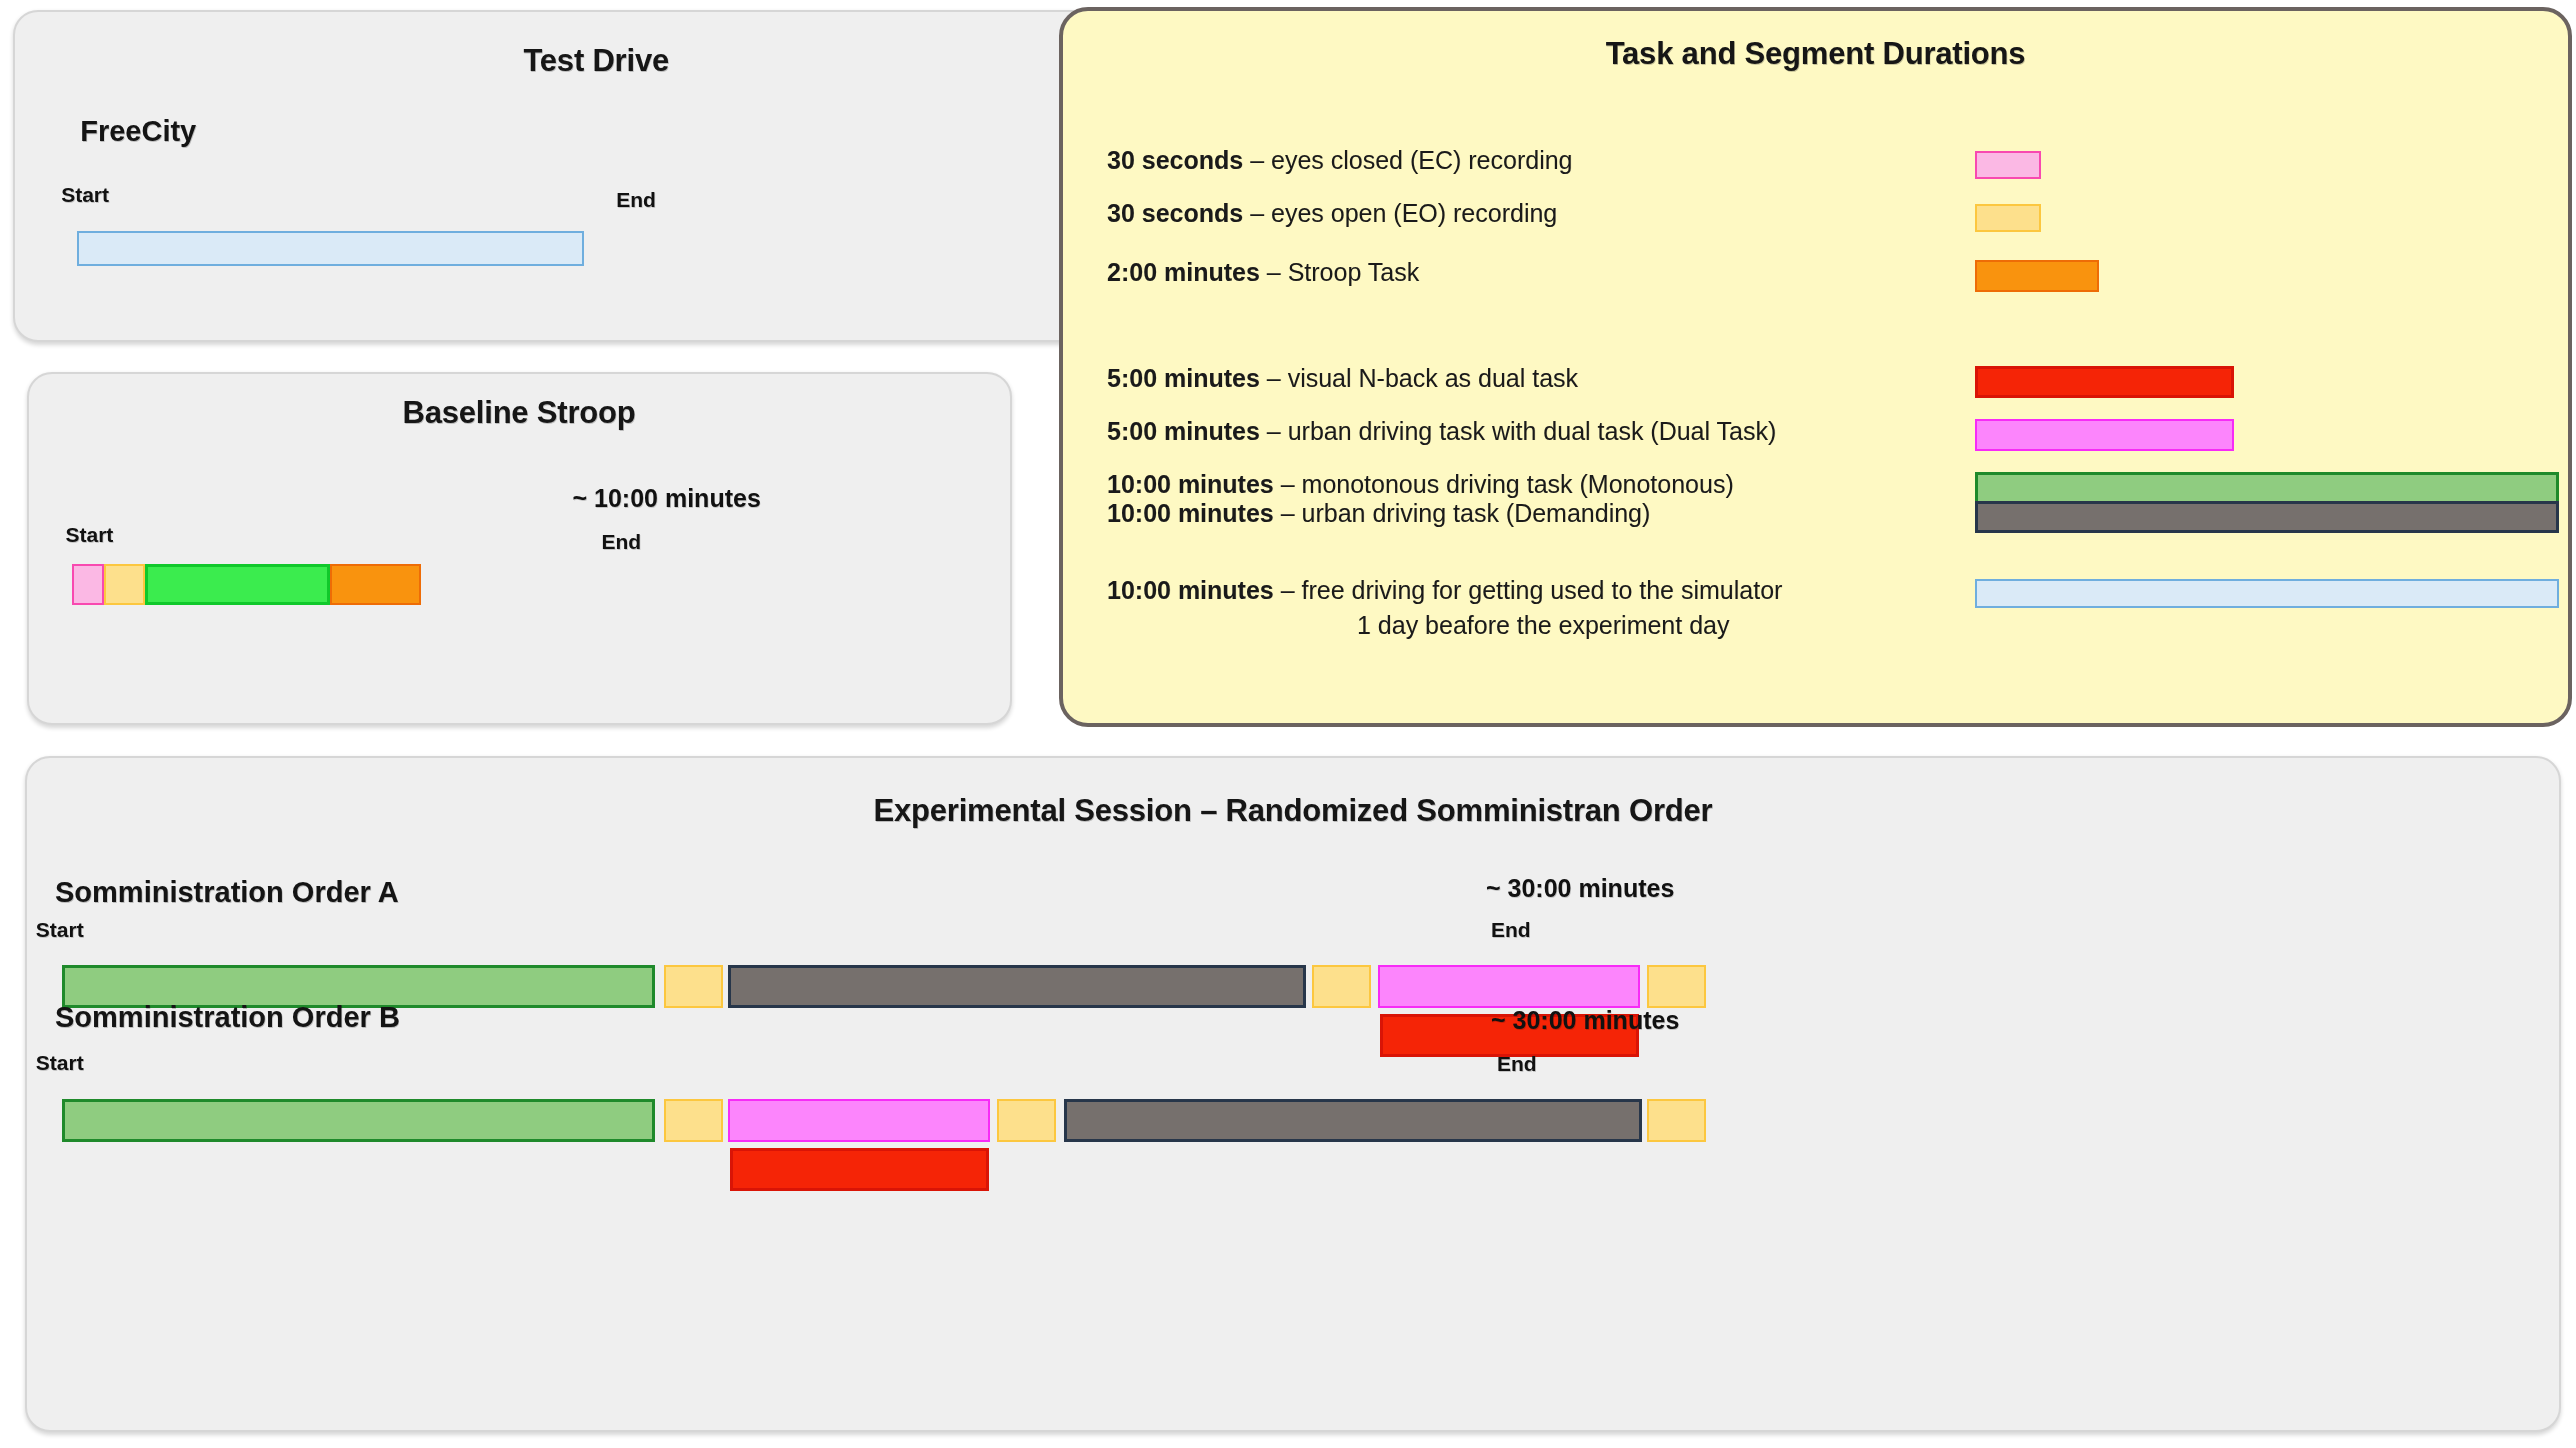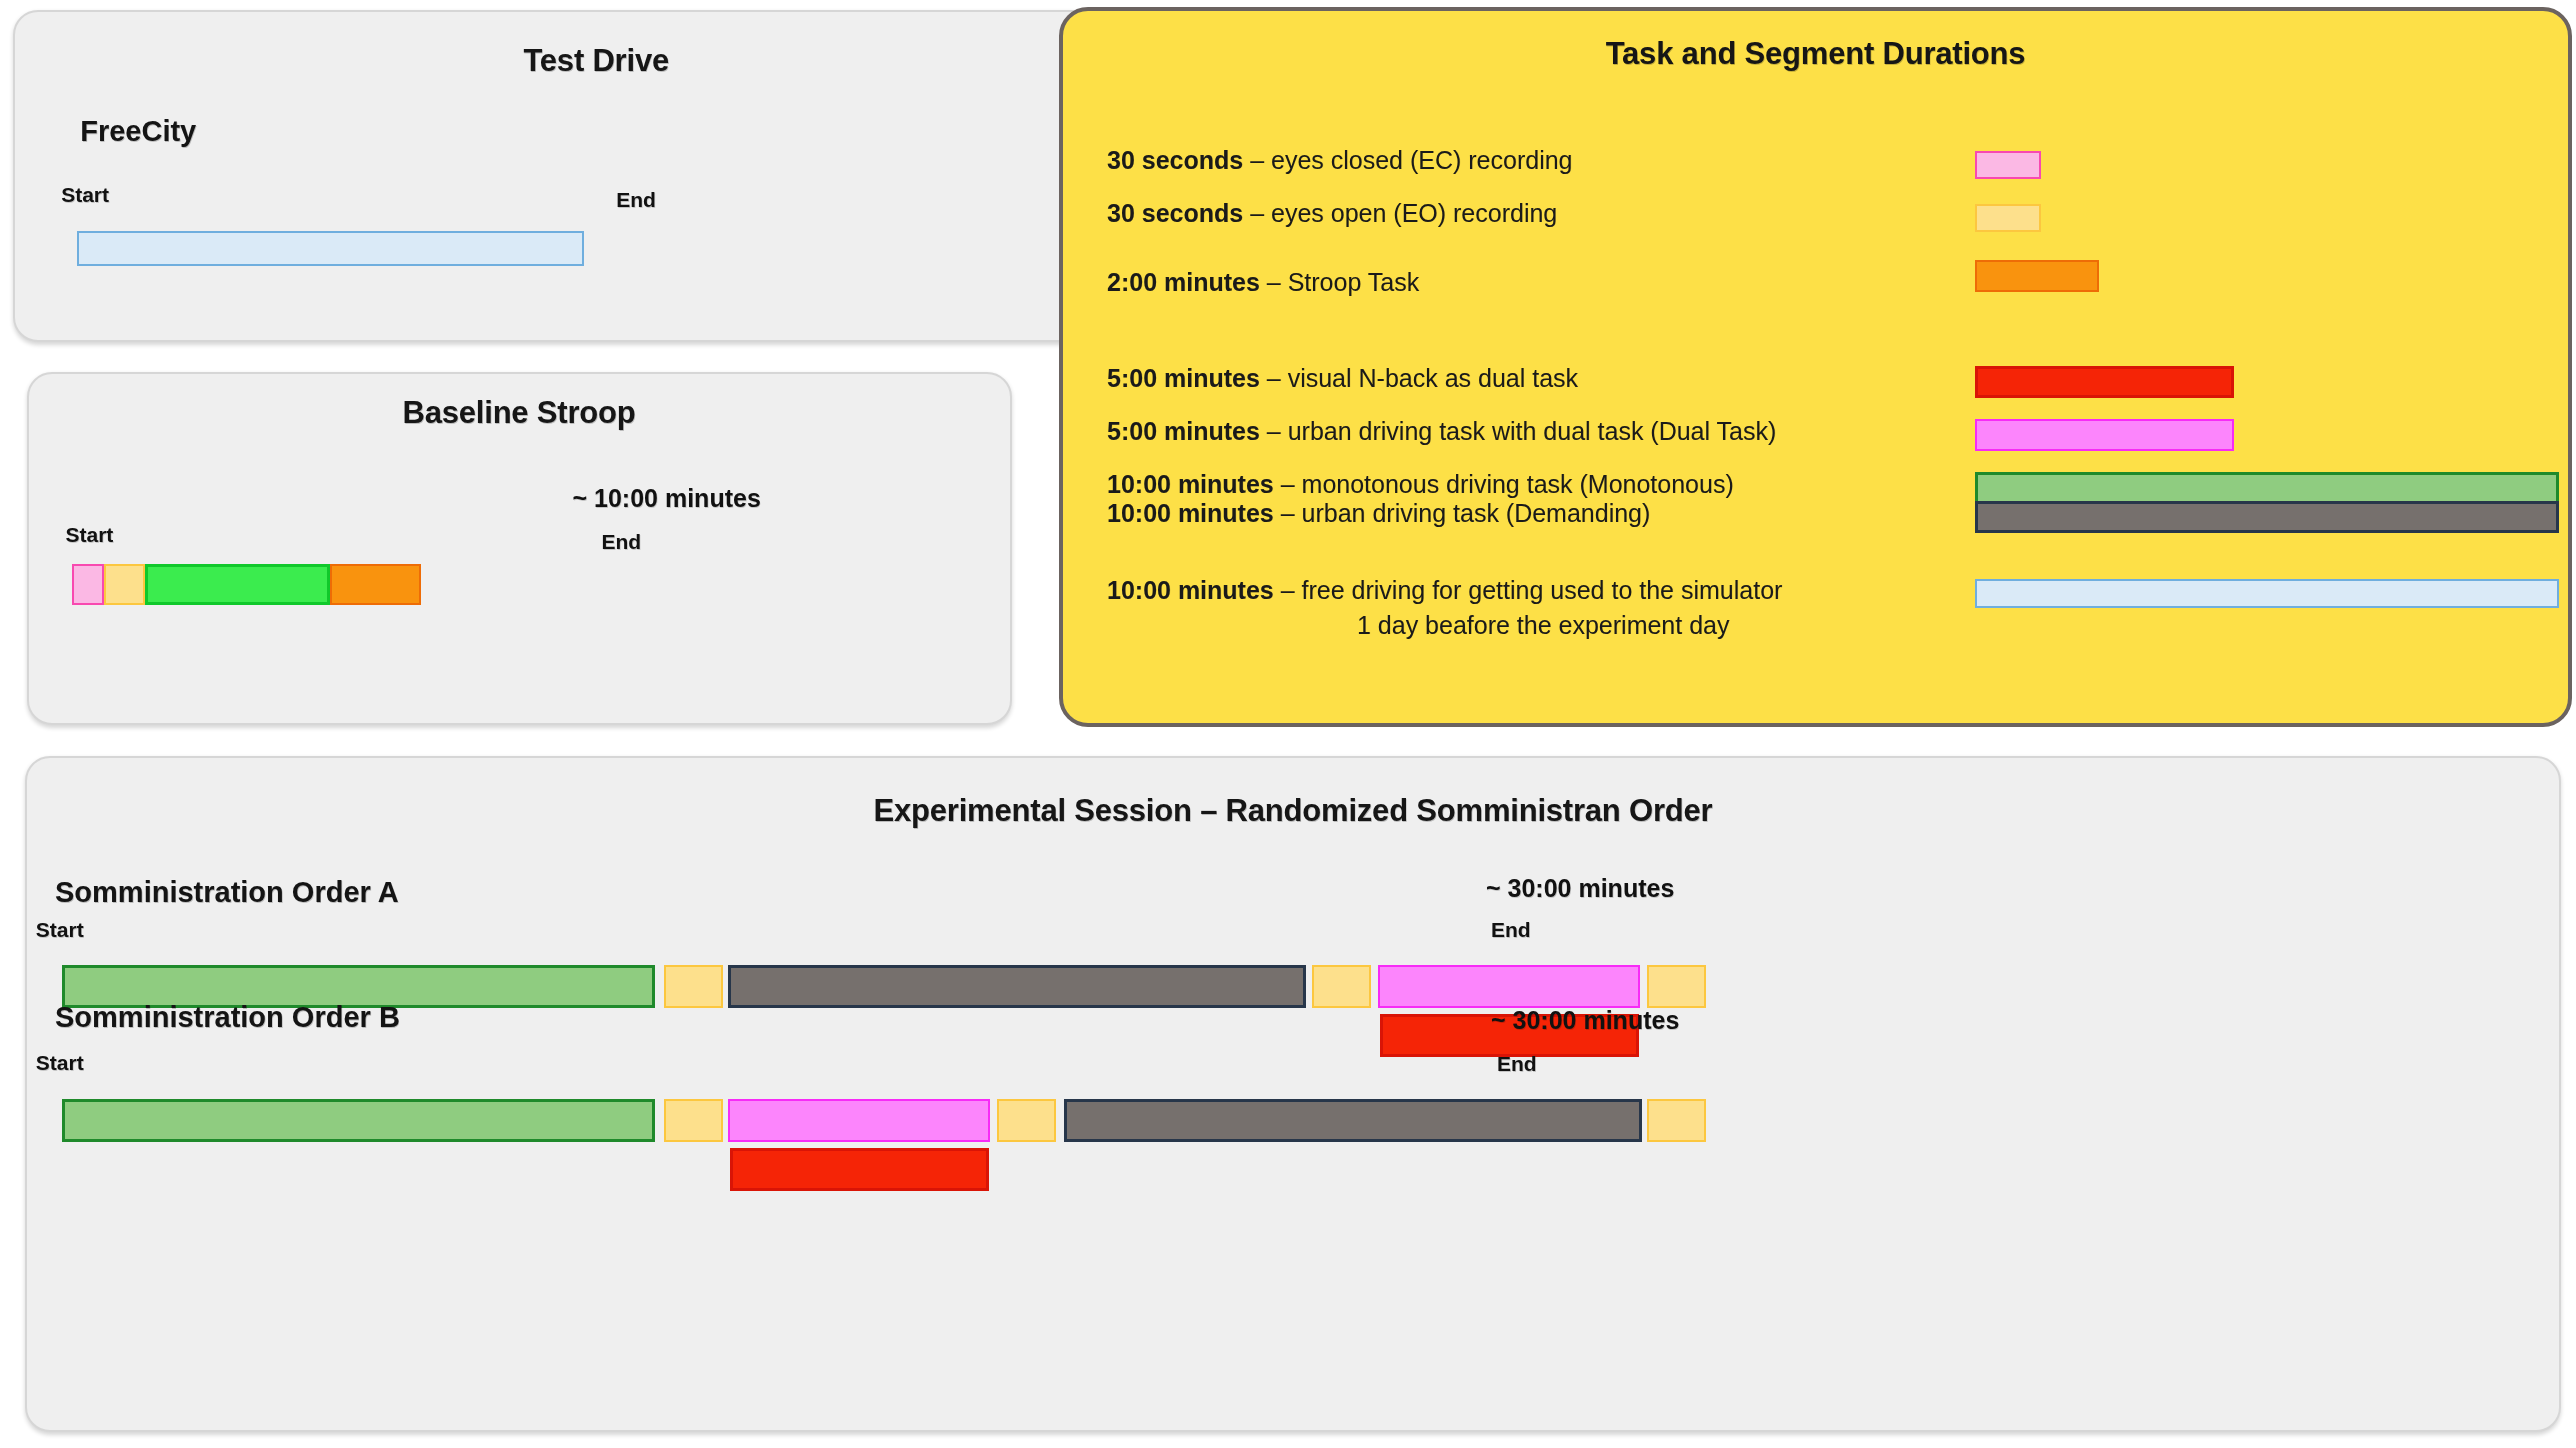--- a/index.html
+++ b/index.html
@@ -7,21 +7,21 @@
     width:2576px;height:1448px;position:relative;overflow:hidden;
     font-family:"Liberation Sans", sans-serif;
     -webkit-font-smoothing:antialiased;
   }
   .panel{position:absolute;box-sizing:border-box;}
   .panel-grey{
     background:#EFEFEF;border:2.2px solid #D6D6D6;border-radius:25px;
     box-shadow:0 2.2px 4.4px rgba(0,0,0,.16);
   }
   .panel-white{
-    background:#fde047;border:4.4px solid #6B6360;border-radius:29px;
+    background:#fef9c3;border:4.4px solid #6B6360;border-radius:29px;
   }
   .panel-title{
     position:absolute;width:100%;text-align:center;
     font-weight:bold;font-size:31px;color:#161616;letter-spacing:-0.2px;
     text-shadow:0.7px 0.7px 0 rgba(0,0,0,.22);
   }
   .sub-title{
     position:absolute;font-weight:bold;font-size:29px;color:#141414;
     text-shadow:0.7px 0.7px 0 rgba(0,0,0,.22);white-space:nowrap;
   }
@@ -97,21 +97,21 @@
   <div class="legend-row" style="top:188px;height:44px;">
     <span class="legend-text" style="left:44px;top:0;">
       <b>30 seconds</b>
       <span>–</span>
       <span>eyes open (EO) recording</span>
     </span>
     <div class="blk c-yellow" style="left:912px;top:4.4px;width:66px;height:28px;"></div>
   </div>
 
   <div class="legend-row" style="top:247px;height:44px;">
-    <span class="legend-text" style="left:44px;top:0;margin-top:10px;">
+    <span class="legend-text" style="left:44px;top:0;">
       <b>2:00 minutes</b>
       <span>–</span>
       <span> Stroop Task</span>
     </span>
     <div class="blk c-orange" style="left:912px;top:1.5px;width:124px;height:32px;"></div>
   </div>
 
 
   <div class="legend-row" style="top:353px;height:44px;">
     <span class="legend-text" style="left:44px;top:0;">

